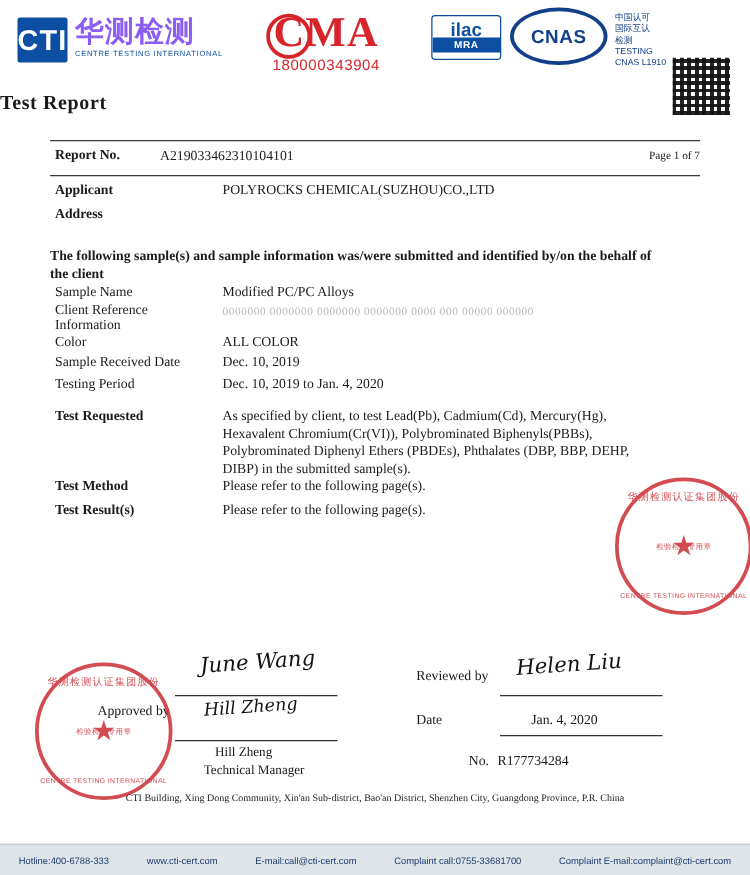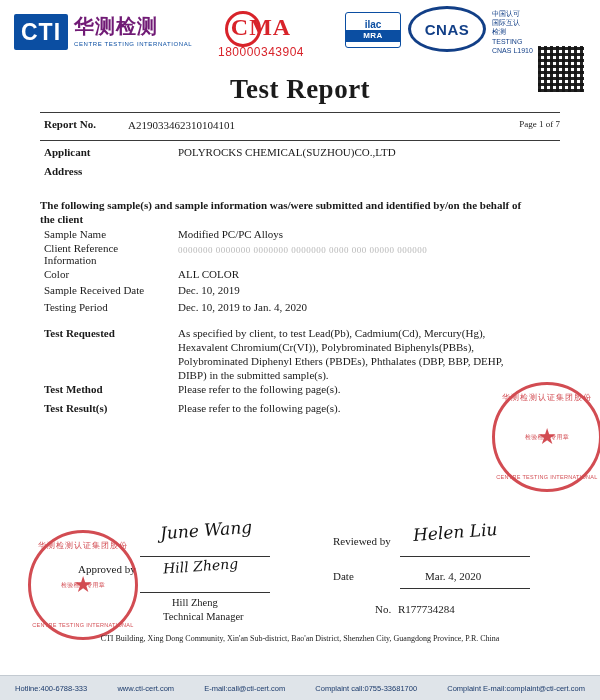--- a/index.html
+++ b/index.html
@@ -28,63 +28,63 @@
     height: 110px;
   }
   .cti-logo {
     position: absolute;
     left: 14px;
     top: 14px;
     display: flex;
     align-items: flex-start;
   }
   .cti-mark {
-    width: 54px;
+    width: 40px;
     height: 36px;
     background: #0b4ea2;
     color: #ffffff;
     font-family: "Liberation Sans", sans-serif;
     font-weight: bold;
     font-size: 23px;
     letter-spacing: 1px;
     display: flex;
     align-items: center;
     justify-content: center;
     border-radius: 2px;
   }
   .cti-cn {
     margin-left: 6px;
     margin-top: -1px;
   }
   .cti-cn-top {
     font-family: "DejaVu Sans", sans-serif;
-    font-size: 20px;
-    font-weight: bold;
-    color: #701a75;
+    font-size: 23px;
+    font-weight: bold;
+    color: #8b5cf6;
     line-height: 26px;
     letter-spacing: 1px;
   }
   .cti-cn-bot {
     font-family: "Liberation Sans", sans-serif;
     font-size: 6px;
     color: #0b4ea2;
     letter-spacing: 0.6px;
     margin-top: 2px;
   }
   .cma-logo {
     position: absolute;
     left: 196px;
     top: 10px;
     text-align: center;
     width: 130px;
   }
   .cma-word {
     font-family: "Liberation Serif", serif;
     font-weight: bold;
-    font-size: 24px;
+    font-size: 34px;
     color: #d8232a;
     letter-spacing: 1px;
     line-height: 34px;
     position: relative;
     display: inline-block;
   }
   .cma-word .ring {
     position: absolute;
     left: -6px;
     top: 1px;
@@ -110,21 +110,21 @@
     border: 1px solid #0b4ea2;
     border-radius: 3px;
     display: flex;
     flex-direction: column;
     align-items: center;
     justify-content: center;
     overflow: hidden;
   }
   .ilac-top {
     font-family: "Liberation Sans", sans-serif;
-    font-size: 10px;
+    font-size: 15px;
     font-weight: bold;
     color: #0b4ea2;
     line-height: 11px;
   }
   .ilac-bot {
     background: #0b4ea2;
     color: #ffffff;
     font-family: "Liberation Sans", sans-serif;
     font-size: 8px;
     font-weight: bold;
@@ -182,24 +182,24 @@
     background-blend-mode: multiply;
     border: 2px solid #fff;
     opacity: 0.92;
   }
 
   .report-title {
     position: absolute;
     left: 0;
     right: 0;
     top: 74px;
-    text-align: center;
+    text-align: left;
     font-family: "Liberation Serif", serif;
     font-weight: bold;
-    font-size: 27px;
+    font-size: 16px;
     letter-spacing: 0.5px;
   }
 
   .rule {
     position: absolute;
     left: 40px;
     right: 40px;
     height: 1px;
     background: #3a3a3a;
   }
@@ -440,21 +440,21 @@
   <div class="sig-script small" style="left:163px; top:558px;">Hill Zheng</div>
   <div class="sig-line" style="left:140px; top:592px; width:130px;"></div>
   <div class="sig-name" style="left:172px; top:597px;">Hill Zheng</div>
   <div class="sig-name" style="left:163px; top:611px;">Technical Manager</div>
 
   <div class="sig-label" style="left:333px; top:535px;">Reviewed by</div>
   <div class="sig-script" style="left:413px; top:522px;">Helen Liu</div>
   <div class="sig-line" style="left:400px; top:556px; width:130px;"></div>
 
   <div class="sig-label" style="left:333px; top:570px;">Date</div>
-  <div class="value" style="left:425px; top:570px;">Mar. 4, 2020</div>
+  <div class="value" style="left:425px; top:570px;">Jan. 4, 2020</div>
   <div class="sig-line" style="left:400px; top:588px; width:130px;"></div>
 
   <div class="sig-label" style="left:375px; top:603px;">No.</div>
   <div class="value" style="left:398px; top:603px;">R177734284</div>
 
   <div class="stamp" id="approved-stamp">
     <div class="stamp-text-top">华测检测认证集团股份</div>
     <div class="inner-star">★</div>
     <div class="stamp-mid">检验检测专用章</div>
     <div class="stamp-text-bot">CENTRE TESTING INTERNATIONAL</div>

